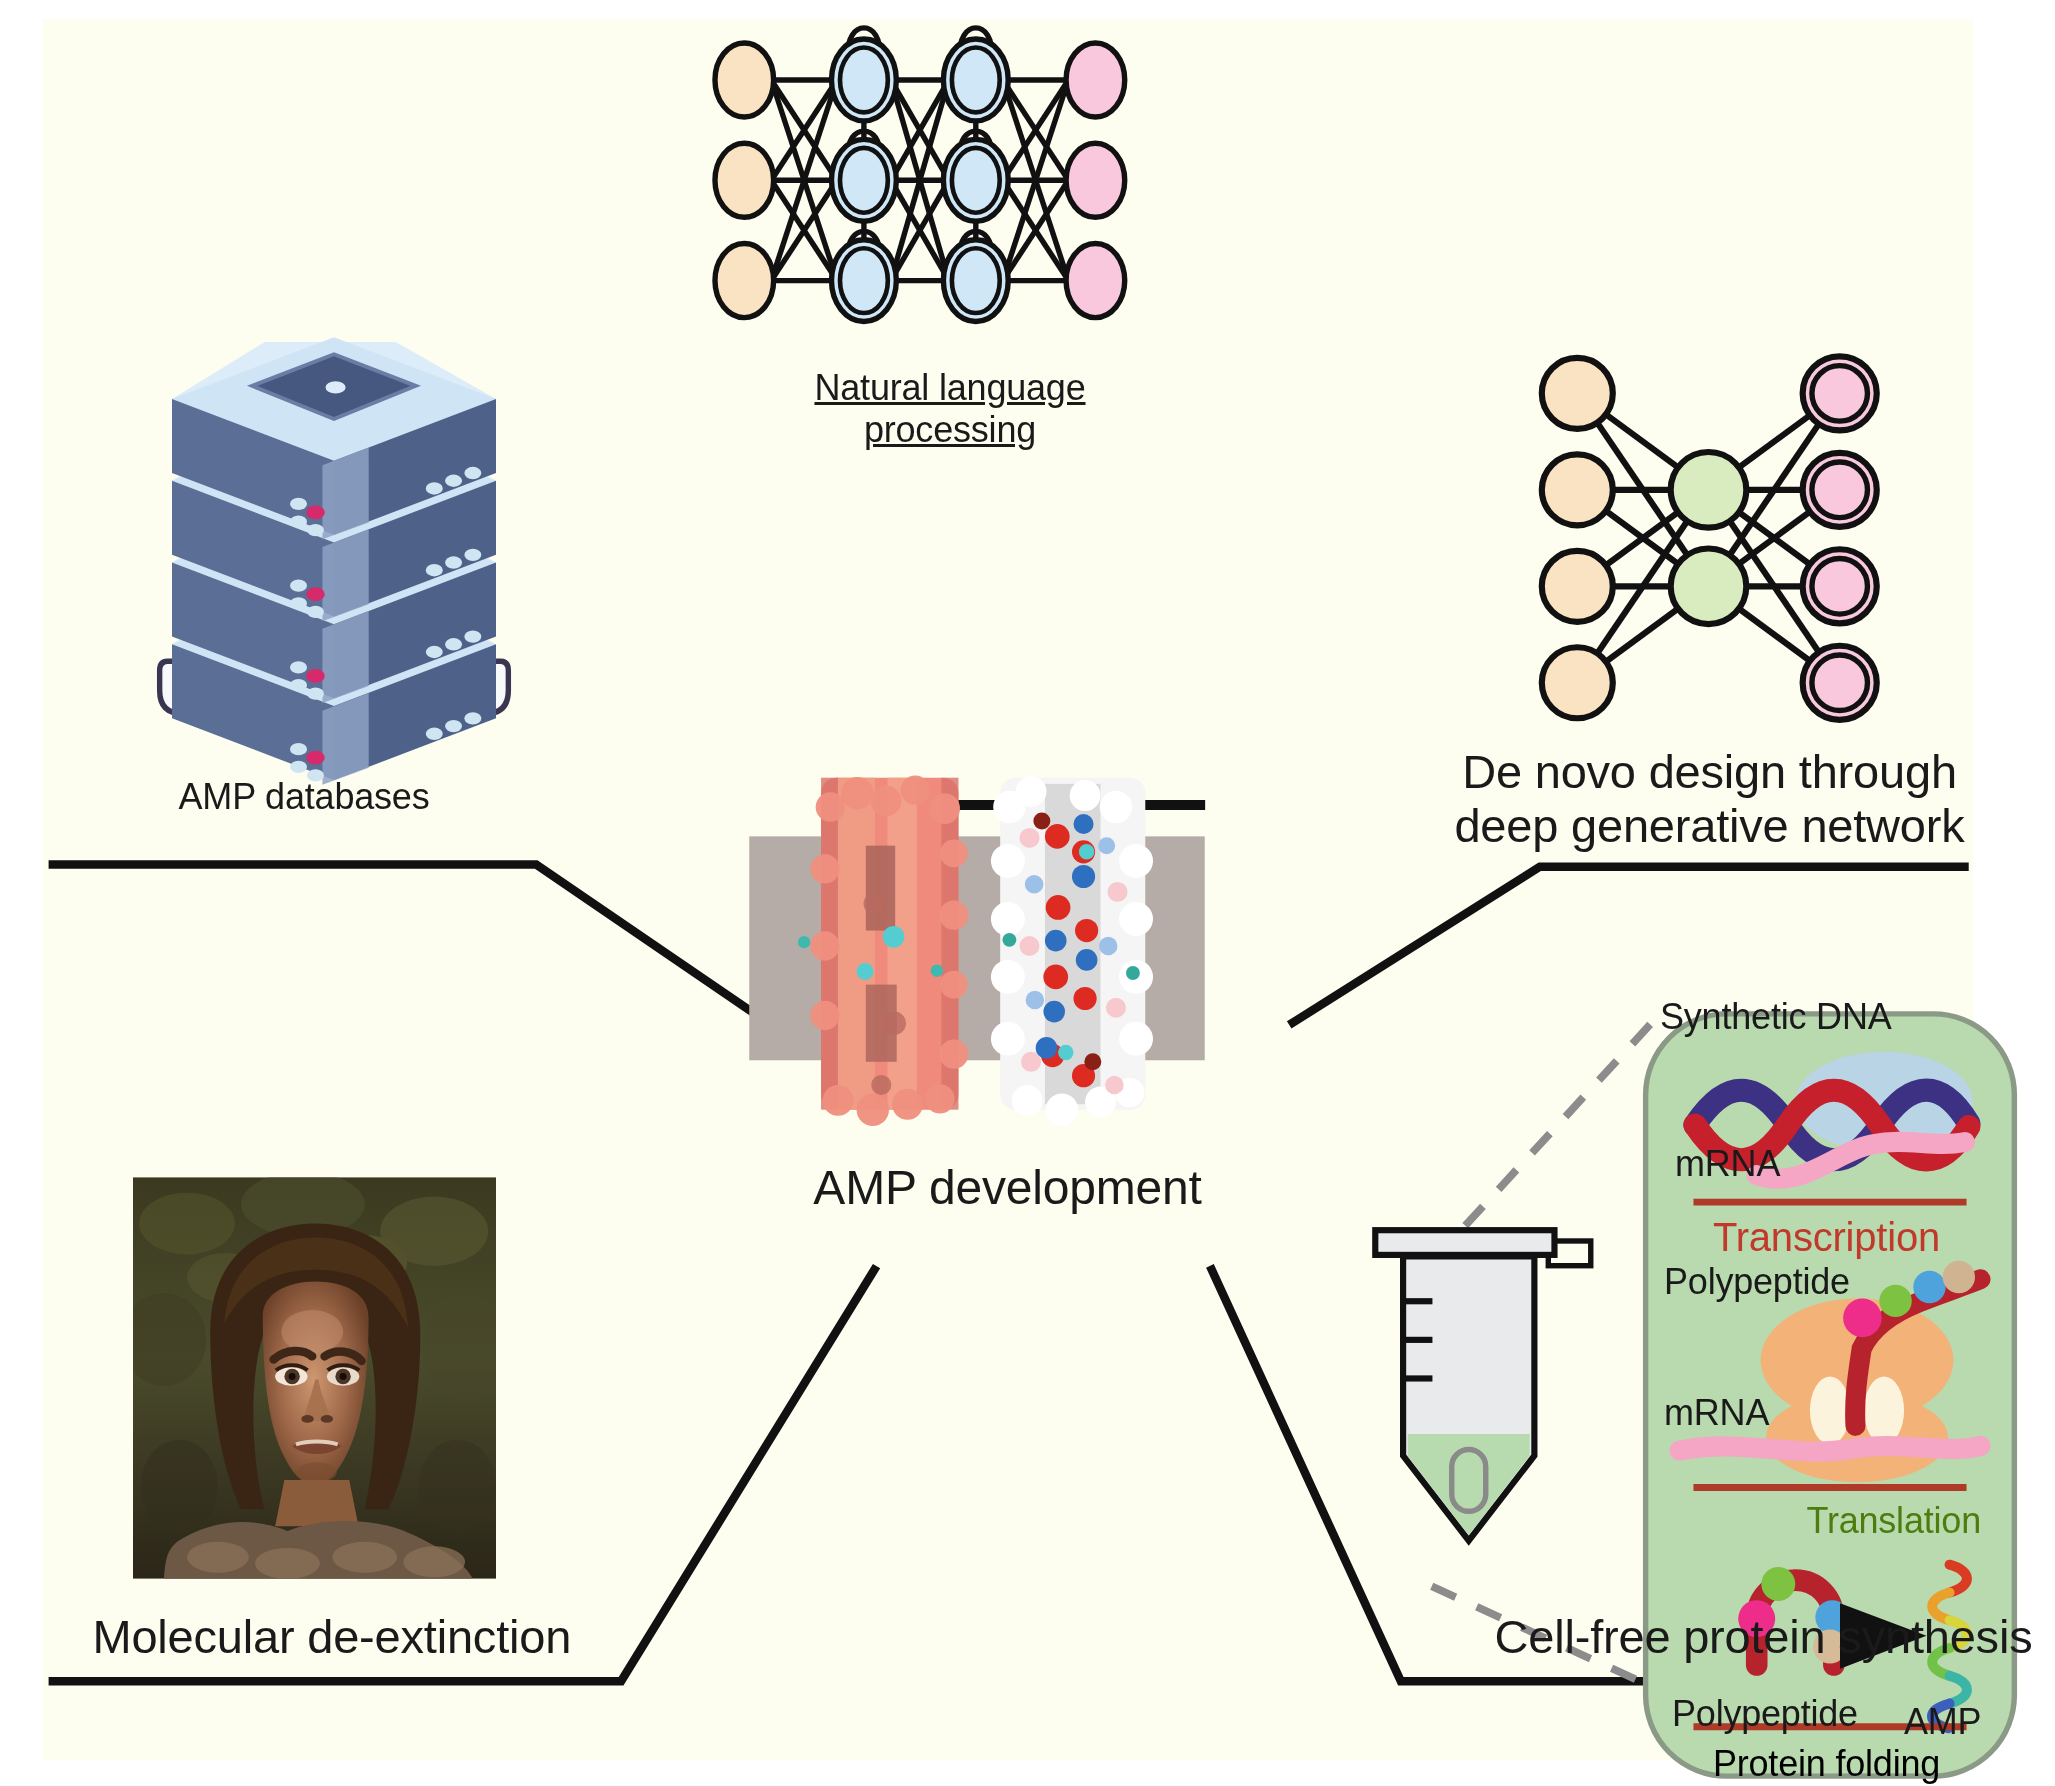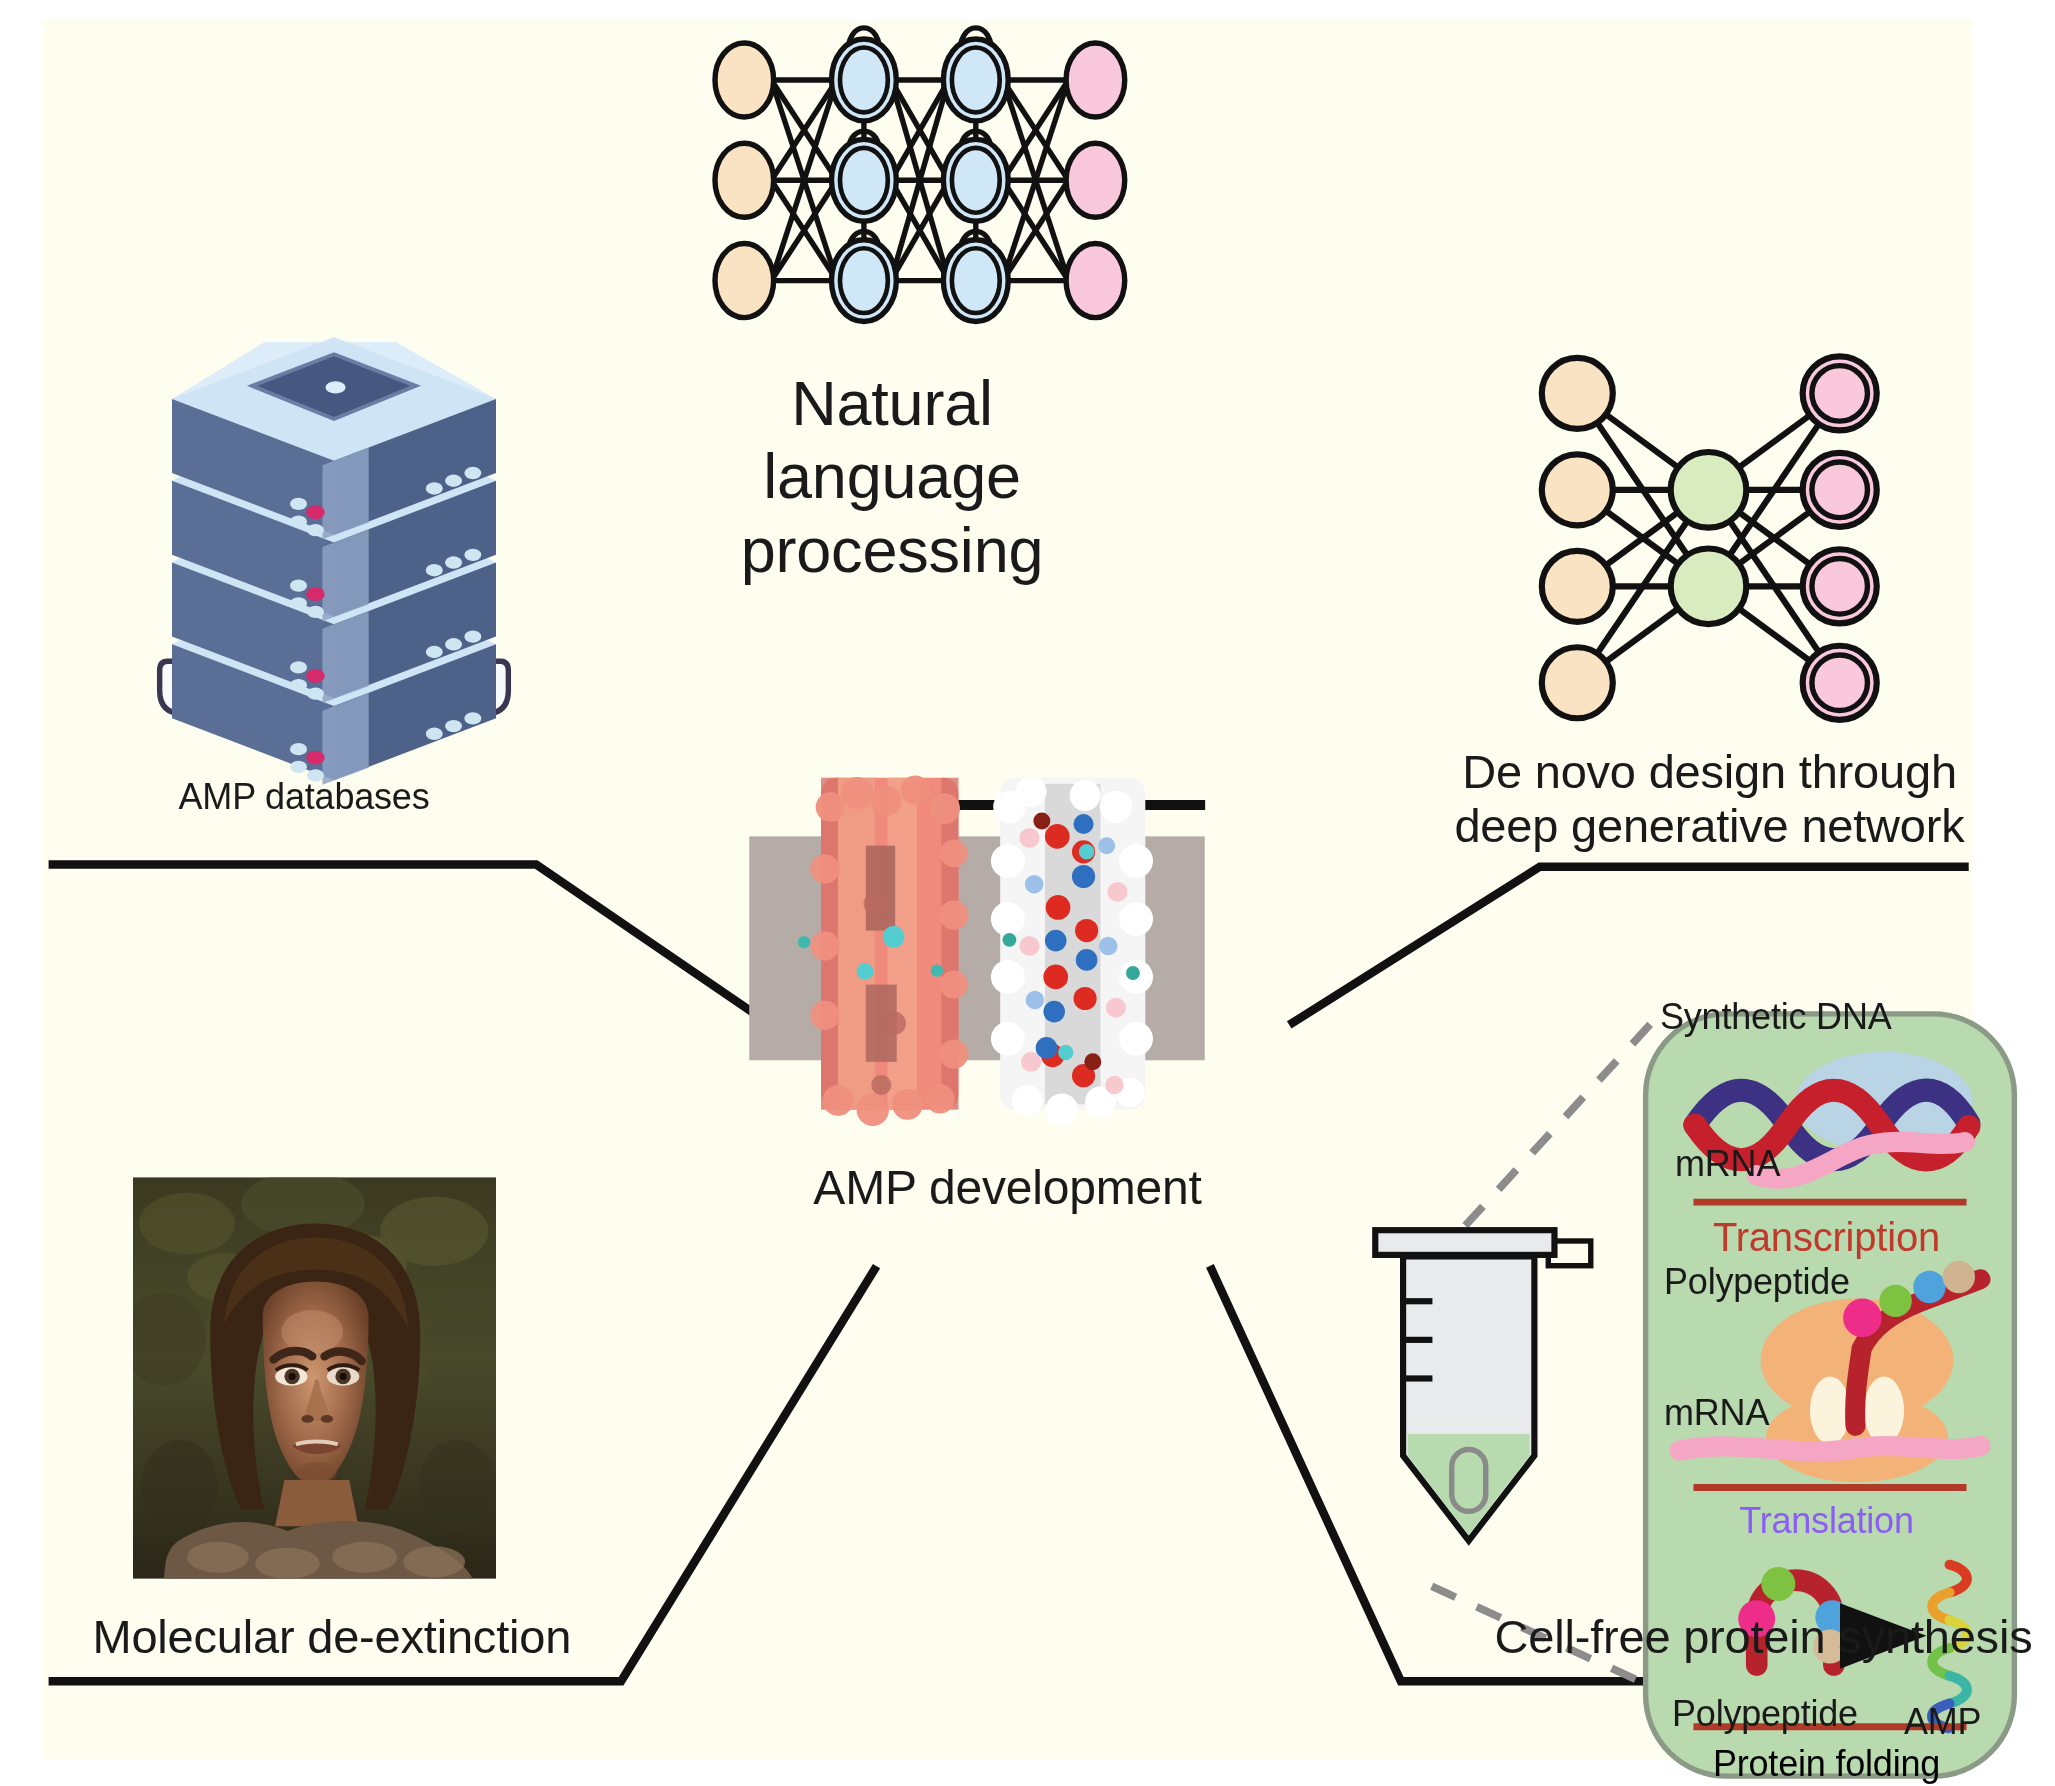--- a/index.html
+++ b/index.html
@@ -222,21 +222,21 @@
           </g>
         </g>
 
         <g fill="#f9c8dd" stroke="#111111" stroke-width="7">
           <ellipse cx="515" cy="75" rx="38" ry="48"></ellipse>
           <ellipse cx="515" cy="205" rx="38" ry="48"></ellipse>
           <ellipse cx="515" cy="335" rx="38" ry="48"></ellipse>
         </g>
       </svg>
     </div>
-    <div class="lbl" style="left:680px;top:348px;width:340px;font-size:63px;">Natural language
+    <div class="lbl" style="left:738px;top:348px;width:340px;font-size:36px;text-decoration:underline;">Natural language
 processing</div>
 
     <div class="imgbox" style="left:1489px;top:328px;width:355px;height:386px;">
       <svg width="355" height="386" viewBox="0 0 460 500">
         <g stroke="#111111" stroke-width="8" fill="none">
 
           <line x1="60" y1="60" x2="230" y2="185"></line>
           <line x1="60" y1="60" x2="230" y2="310"></line>
           <line x1="60" y1="185" x2="230" y2="185"></line>
           <line x1="60" y1="185" x2="230" y2="310"></line>
@@ -544,21 +544,21 @@
         <line x1="68" y1="930" x2="422" y2="930" stroke="#b03a28" stroke-width="9"></line>
       </svg>
     </div>
 
     <div class="lbl" style="left:1618px;top:977px;width:255px;font-size:36px;text-align:left;">Synthetic DNA</div>
     <div class="lbl" style="left:1633px;top:1124px;width:170px;font-size:36px;text-align:left;">mRNA</div>
     <div class="lbl" style="left:1630px;top:1195px;width:309px;font-size:40px;color:#c0392b;">Transcription</div>
 
     <div class="lbl" style="left:1622px;top:1242px;width:255px;font-size:36px;text-align:left;">Polypeptide</div>
     <div class="lbl" style="left:1622px;top:1373px;width:170px;font-size:36px;text-align:left;">mRNA</div>
-    <div class="lbl" style="left:1630px;top:1481px;width:309px;font-size:36px;color:#8b5cf6;">Translation</div>
+    <div class="lbl" style="left:1630px;top:1481px;width:309px;font-size:36px;color:#4d7c0f;text-align:right;">Translation</div>
 
     <div class="lbl" style="left:1630px;top:1674px;width:255px;font-size:36px;text-align:left;">Polypeptide</div>
     <div class="lbl" style="left:1850px;top:1682px;width:108px;font-size:36px;text-align:left;margin-left:12px;">AMP</div>
     <div class="lbl" style="left:1630px;top:1724px;width:309px;font-size:36px;color:#000000;">Protein folding</div>
 
     <div class="lbl" style="left:1413px;top:1591px;width:541px;font-size:47px;margin-left:38px;">Cell-free protein synthesis</div>
 
   </div>
 </div>
 

